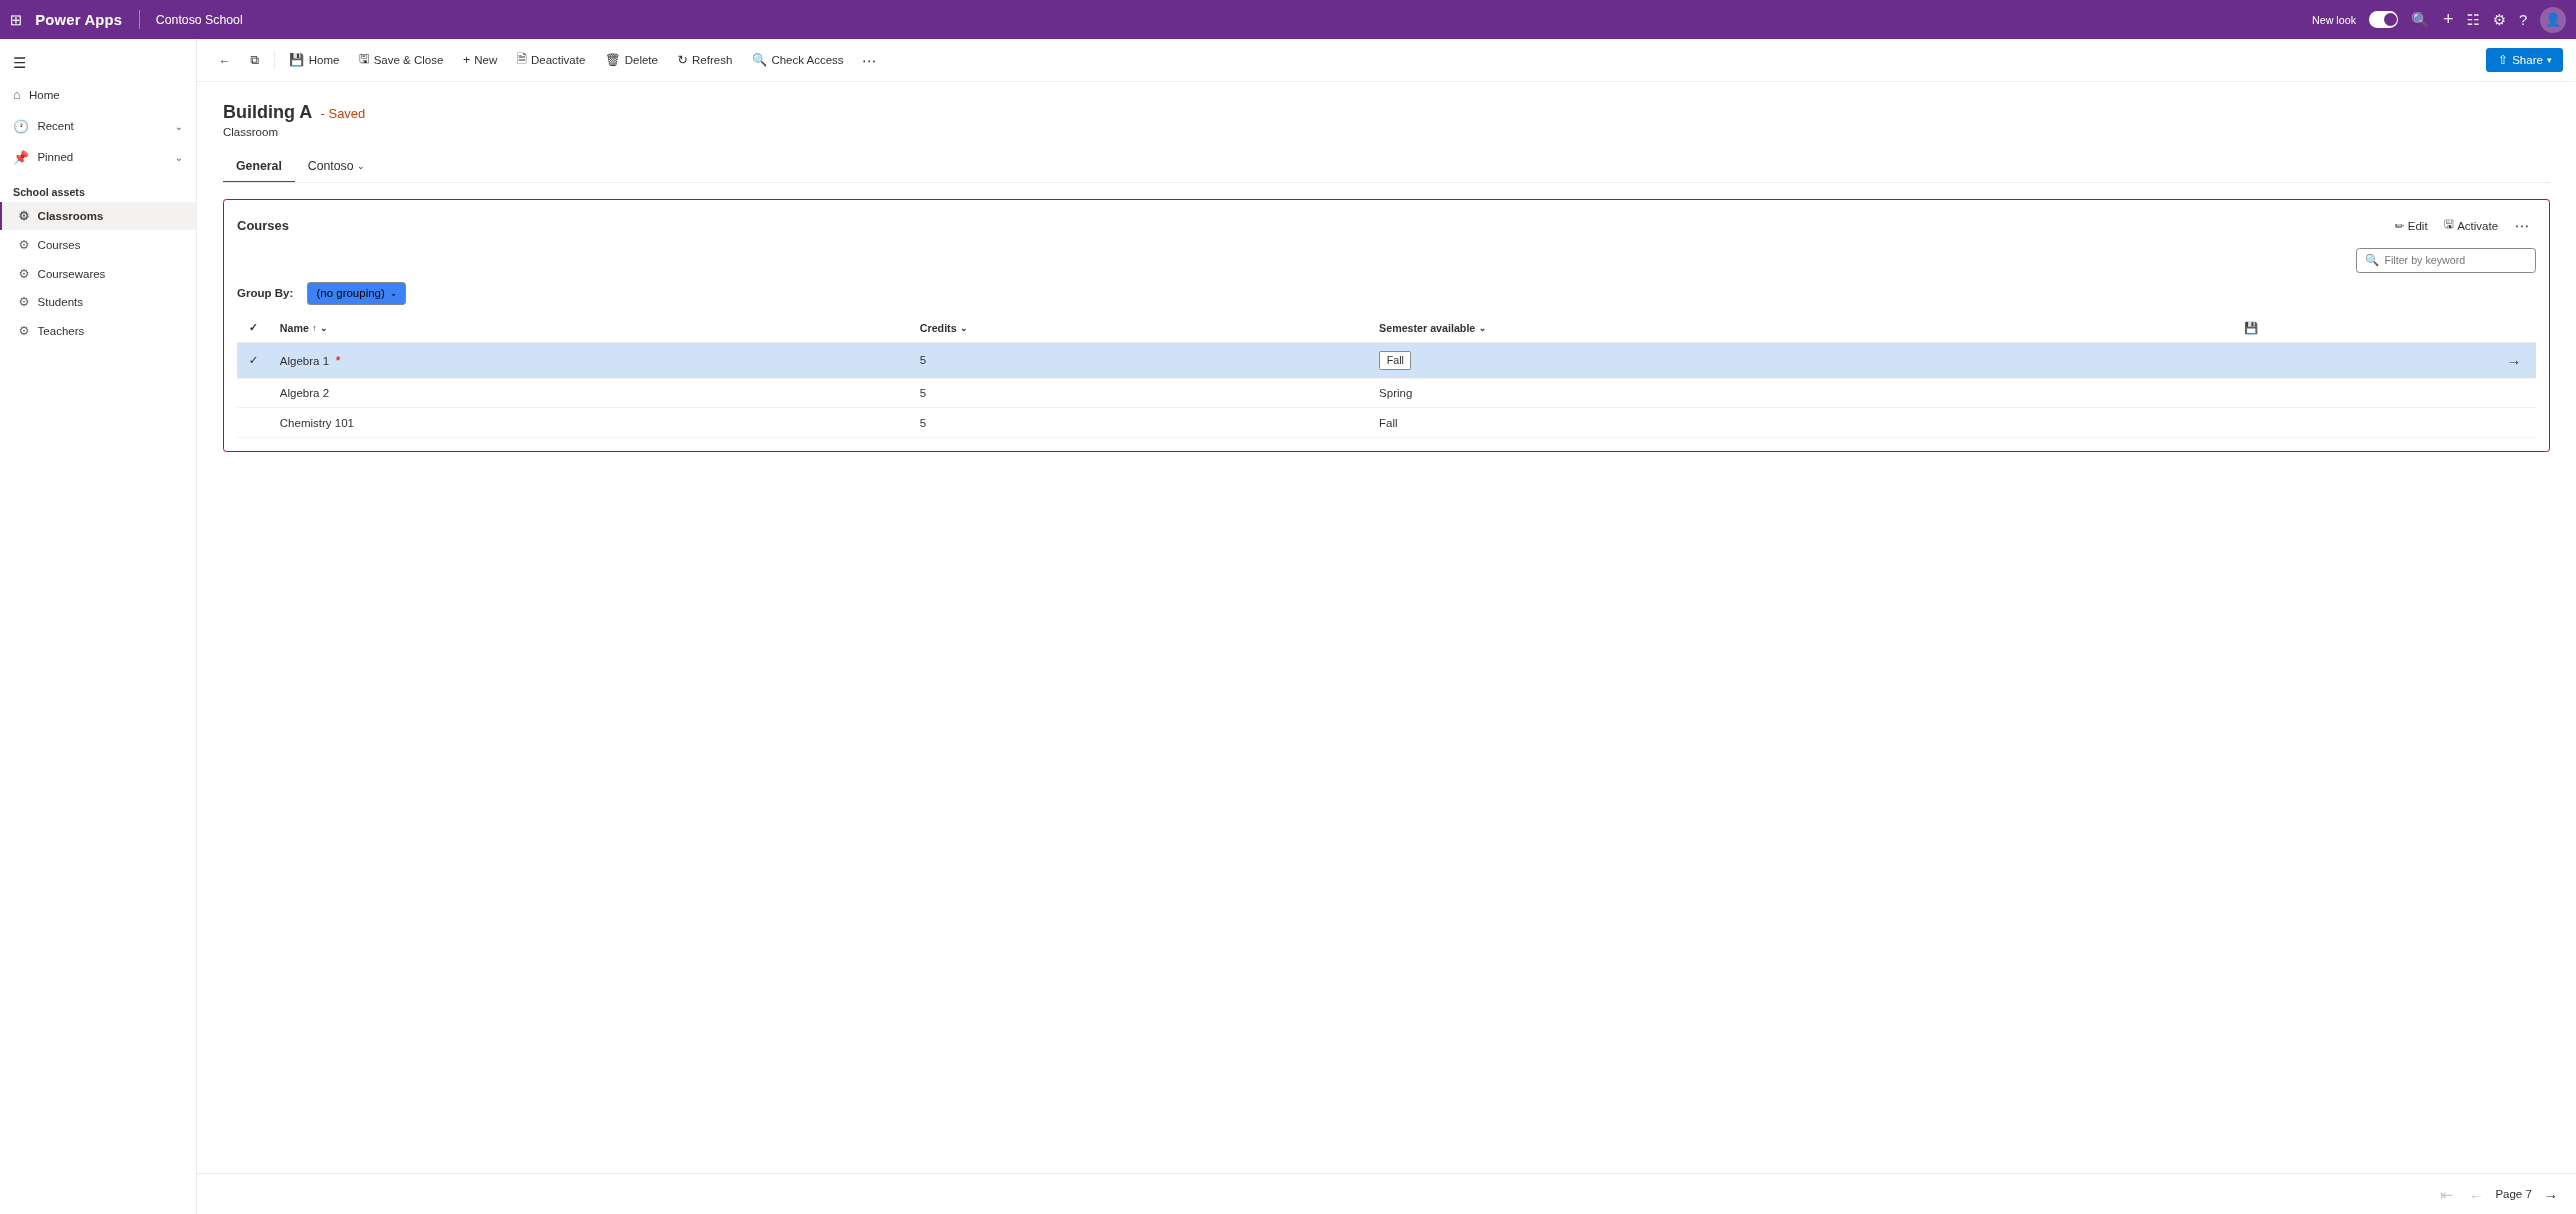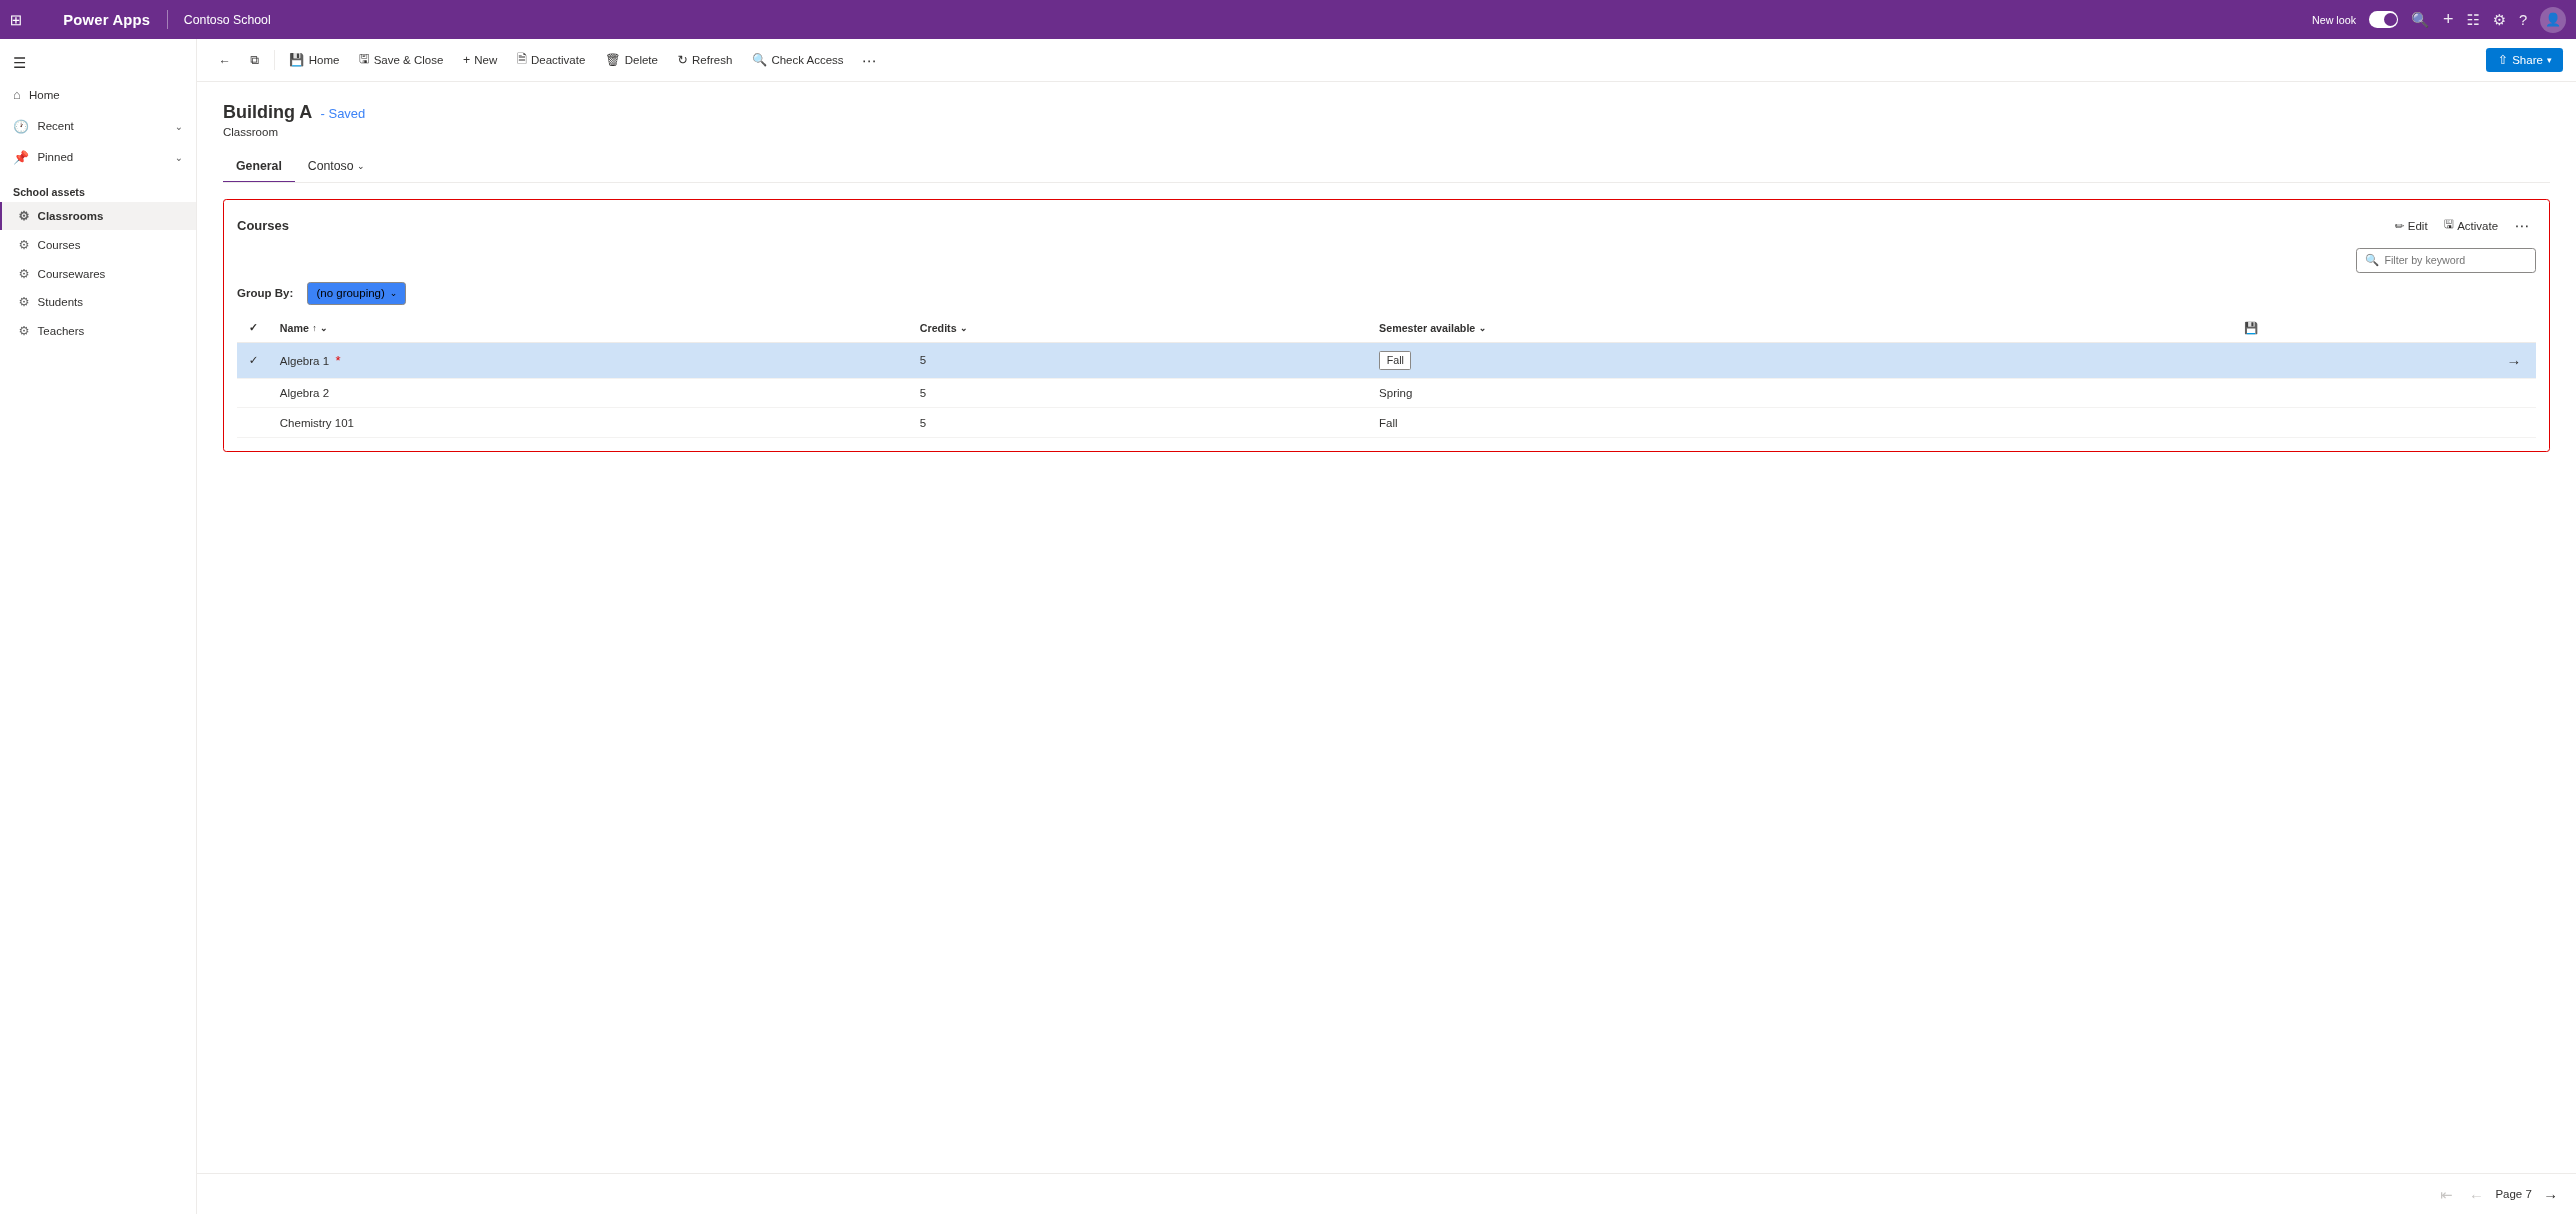--- a/index.html
+++ b/index.html
@@ -9,21 +9,21 @@
     .top-nav {
       background: #6b2d8b;
       color: white;
       height: 39px;
       display: flex;
       align-items: center;
       padding: 0 9.8px;
       gap: 9.8px;
     }
     .top-nav .waffle { font-size: 14.8px; cursor: pointer; margin-right: 3.3px; }
-    .top-nav .app-title { font-size: 14.8px; font-weight: 700; letter-spacing: 0.2px; margin-left: 28px; }
+    .top-nav .app-title { font-size: 14.8px; font-weight: 700; letter-spacing: 0.2px; }
     .top-nav .divider-v { width: 0.8px; height: 19.7px; background: rgba(255,255,255,0.4); margin: 0 6.6px; }
     .top-nav .env-name { font-size: 12.3px; font-weight: 400; }
     .top-nav .right-controls { margin-left: auto; display: flex; align-items: center; gap: 13px; }
     .top-nav .new-look-label { font-size: 10.7px; }
     .toggle-track {
       width: 29.5px; height: 16.4px; background: white; border-radius: 8.2px; position: relative; cursor: pointer;
     }
     .toggle-thumb {
       width: 13px; height: 13px; background: #6b2d8b; border-radius: 50%;
       position: absolute; top: 1.6px; right: 1.6px; transition: left 0.2s;
@@ -81,21 +81,21 @@
     .toolbar-btn.primary {
       background: #0078d4; color: white; padding: 4.9px 11.5px; margin-left: auto;
     }
     .toolbar-divider { width: 0.8px; height: 19.7px; background: #edebe9; margin: 0 3.3px; }
     .toolbar-more { padding: 4.9px 6.6px; border: none; background: transparent; cursor: pointer; font-size: 14.8px; color: #323130; border-radius: 3.3px; }
 
     
     .record-area { flex: 1; background: white; overflow-y: auto; padding: 19.7px 26px 0; }
     .record-title-row { display: flex; align-items: baseline; gap: 8.2px; margin-bottom: 3.3px; }
     .record-title { font-size: 18px; font-weight: 700; color: #323130; }
-    .record-saved { font-size: 13px; color: #3b82f6; font-weight: 400; }
+    .record-saved { font-size: 13px; color: #c2410c; font-weight: 400; }
     .record-subtitle { font-size: 11.5px; color: #323130; margin-bottom: 13px; }
 
     
     .tabs { display: flex; gap: 0; border-bottom: 0.8px solid #edebe9; margin-bottom: 16.4px; }
     .tab {
       padding: 8.2px 13px; cursor: pointer; font-size: 12.3px;
       color: #323130; border-bottom: 1.6px solid transparent; margin-bottom: -0.8px;
     }
     .tab.active { border-bottom: 1.6px solid #6b2d8b; font-weight: 600; color: #323130; }
     .tab-related { display: flex; align-items: center; gap: 3.3px; }

